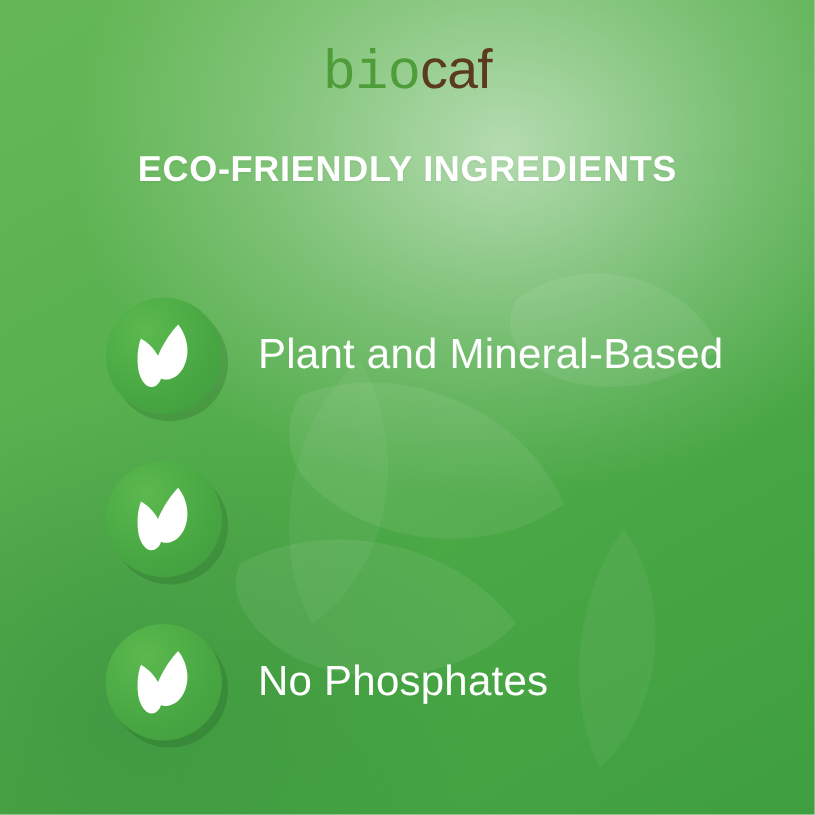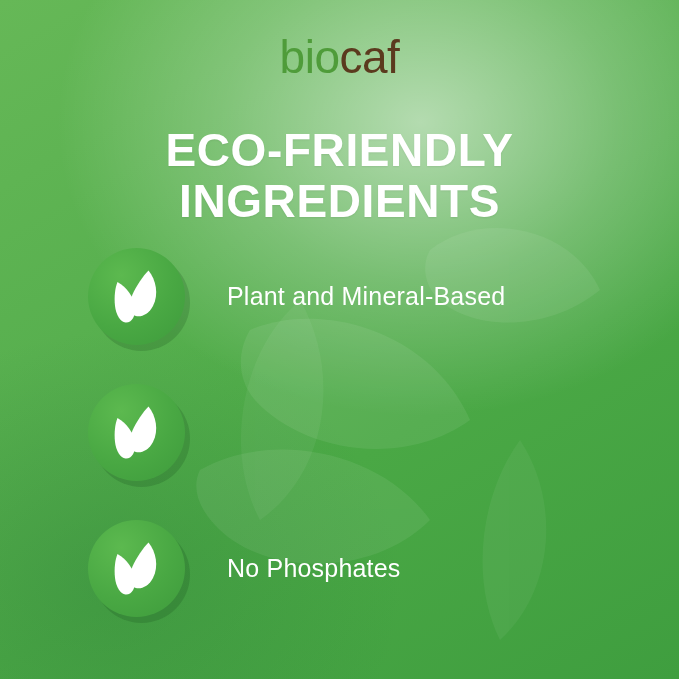--- a/index.html
+++ b/index.html
@@ -34,31 +34,31 @@
     position: absolute;
     left: 0;
     right: 0;
     top: 34px;
     text-align: center;
     font-size: 46px;
     line-height: 1;
     letter-spacing: -0.5px;
     font-weight: 400;
   }
-  .logo .bio { color: #4f9c3a; }
+  .logo .bio { color: #4f9c3a; font-family: Liberation Mono, monospace; }
   .logo .caf { color: #5b3a1e; }
 
   .headline {
     position: absolute;
     left: 0;
     right: 0;
     top: 125px;
     text-align: center;
     color: #ffffff;
-    font-size: 46px;
+    font-size: 30px;
     font-weight: bold;
     letter-spacing: 0.6px;
     line-height: 1.1;
     text-shadow: 0 1px 2px rgba(0,0,0,0.07);
   }
 
   .features {
     position: absolute;
     left: 88px;
     top: 228px;
@@ -93,23 +93,23 @@
     height: 97px;
     border-radius: 50%;
     background: radial-gradient(circle at 34% 28%, #5cb94f 0%, #49a843 55%, #3e9b3c 100%);
   }
   .badge svg {
     position: absolute;
     left: 22px;
     top: 20px;
   }
   .feature-label {
-    margin-left: 42px;
+    margin-left: 30px;
     color: #ffffff;
-    font-size: 25px;
+    font-size: 35px;
     line-height: 1.15;
     letter-spacing: 0.2px;
     white-space: nowrap;
   }
 </style>
 </head>
 <body>
 
 <div class="poster">
 

